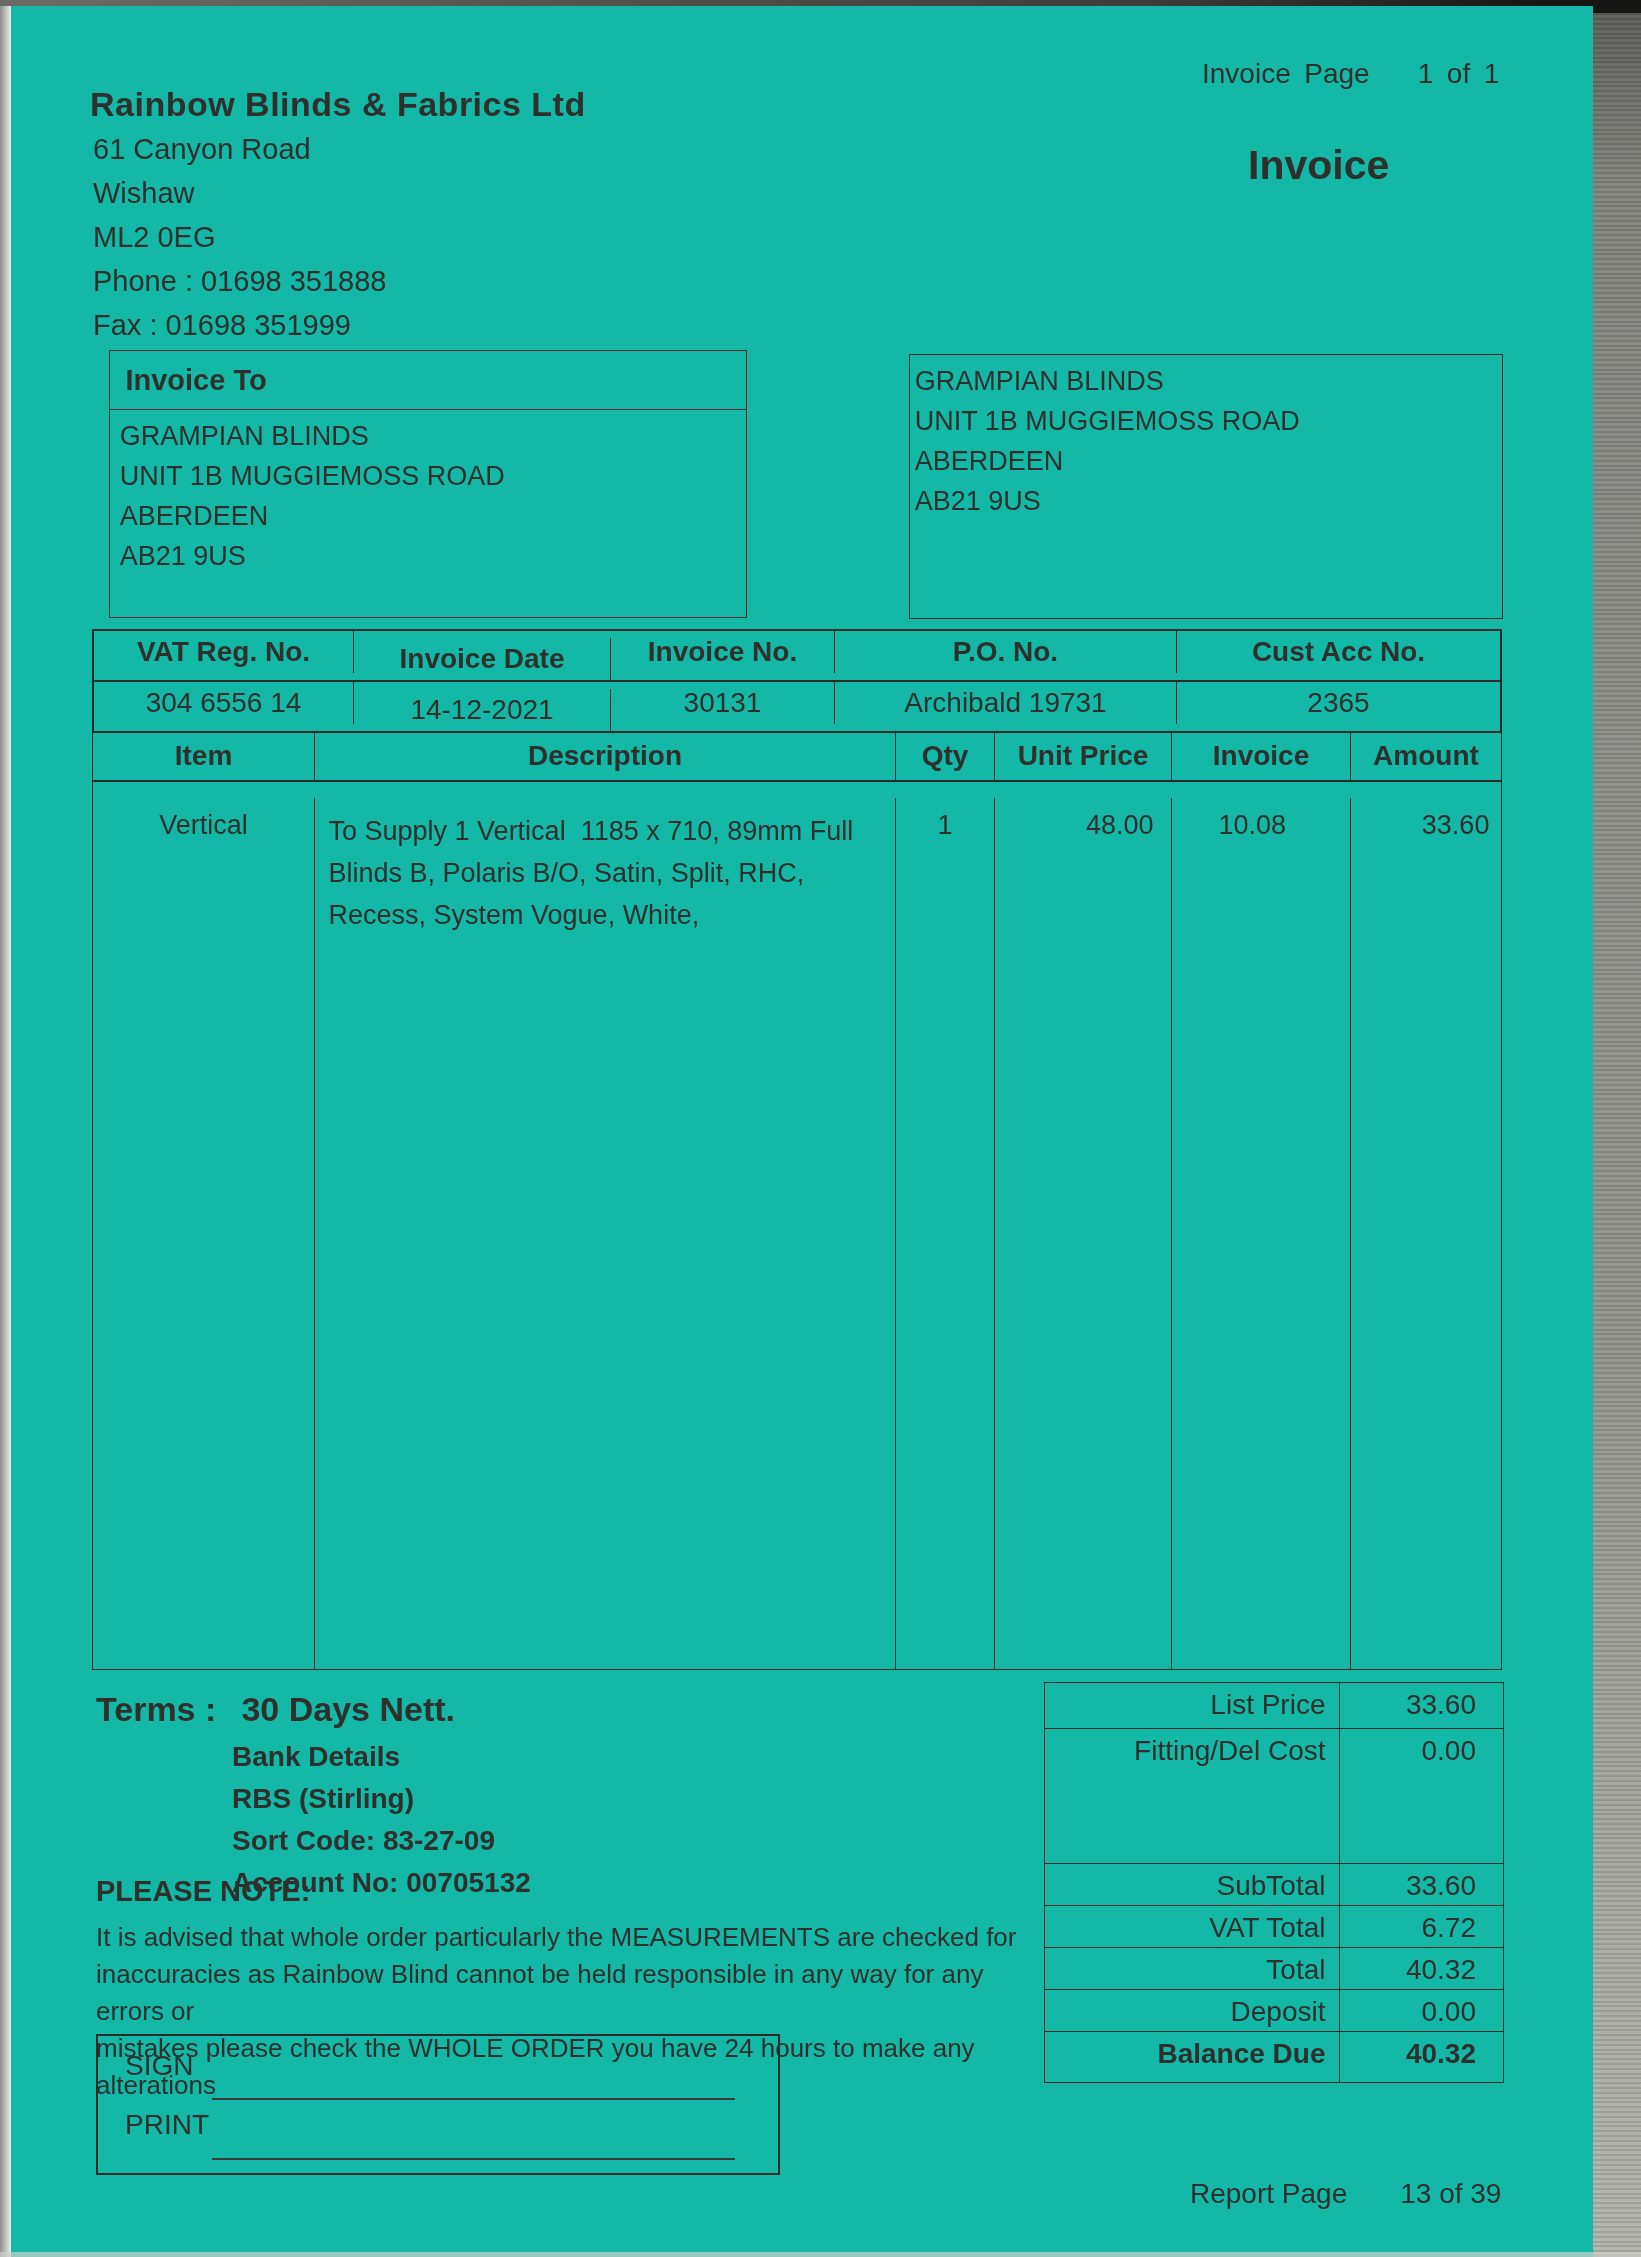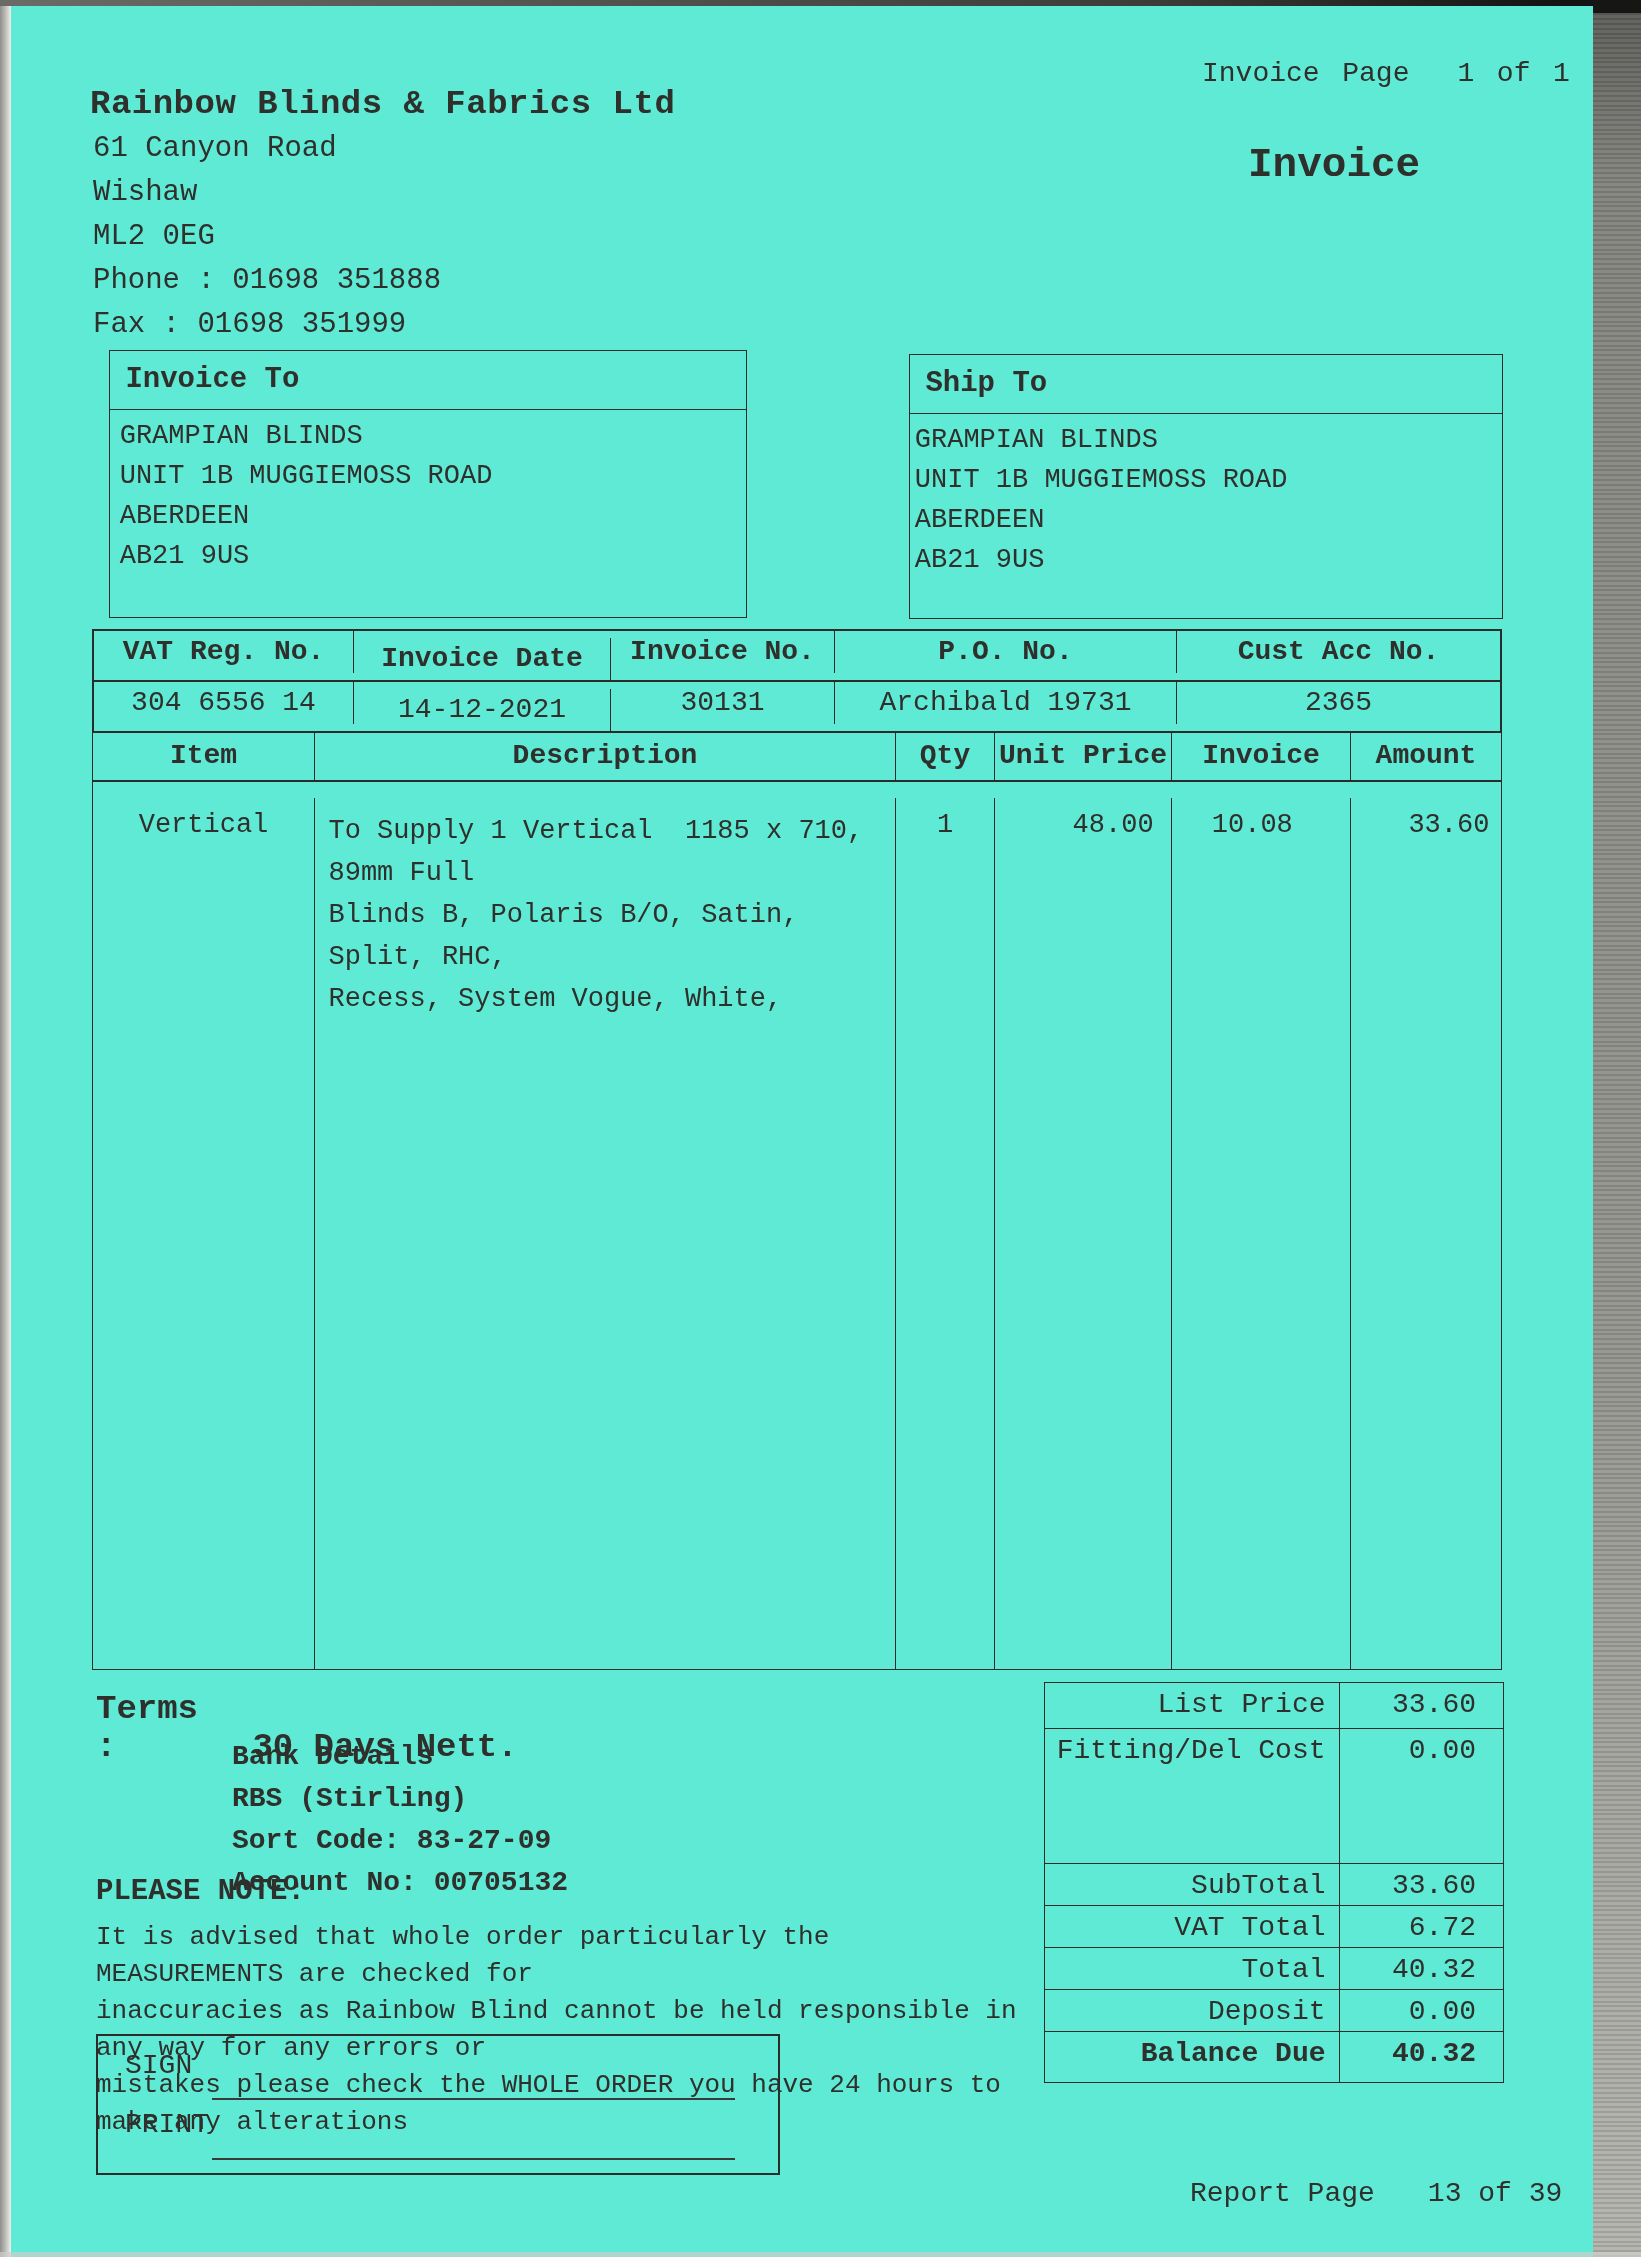--- a/index.html
+++ b/index.html
@@ -1,19 +1,19 @@
 <!DOCTYPE html>
 <html><head>
 <meta charset="utf-8">
 <style>
   html,body{margin:0;padding:0;background:#e9e9e6;}
   .page{
     position:relative;width:1641px;height:2257px;overflow:hidden;
-    background:#5eead4;color:#2f2f2c;
-    font-family:Liberation Mono, monospace;
+    background:#14b8a6;color:#2f2f2c;
+    font-family:Liberation Sans, sans-serif;
   }
   
   .edge-left{position:absolute;left:0;top:0;width:10.6px;height:2257px;
     background:linear-gradient(90deg,#8f8f8b,#c2c2bd 55%,#efefec 100%);}
   .edge-top{position:absolute;left:0;top:0;width:1641px;height:5.8px;
     background:linear-gradient(90deg,#6a6a66,#3c3c3a 70%,#141414 95%);}
   .edge-right{position:absolute;left:1593px;top:0;width:48px;height:2257px;
     background:
       repeating-linear-gradient(0deg,rgba(0,0,0,0.10) 0 1.9px,rgba(255,255,255,0.04) 1.9px 4.8px),
       linear-gradient(180deg,#5a5a56 0%,#83837e 8%,#8c8c87 30%,#95958f 60%,#a9a9a3 85%,#b4b4ae 100%);}
@@ -121,21 +121,20 @@
     <div class="box-header">Invoice To</div>
     <div class="box-body">
       <div>GRAMPIAN BLINDS</div>
       <div>UNIT 1B MUGGIEMOSS ROAD</div>
       <div>ABERDEEN</div>
       <div>AB21 9US</div>
     </div>
   </div>
 
   <div class="addr-box ship-to-box">
-    <div class="box-header">Ship To</div>
     <div class="box-body">
       <div>GRAMPIAN BLINDS</div>
       <div>UNIT 1B MUGGIEMOSS ROAD</div>
       <div>ABERDEEN</div>
       <div>AB21 9US</div>
     </div>
   </div>
 
   <div class="details-table">
     <div class="details-row header">

